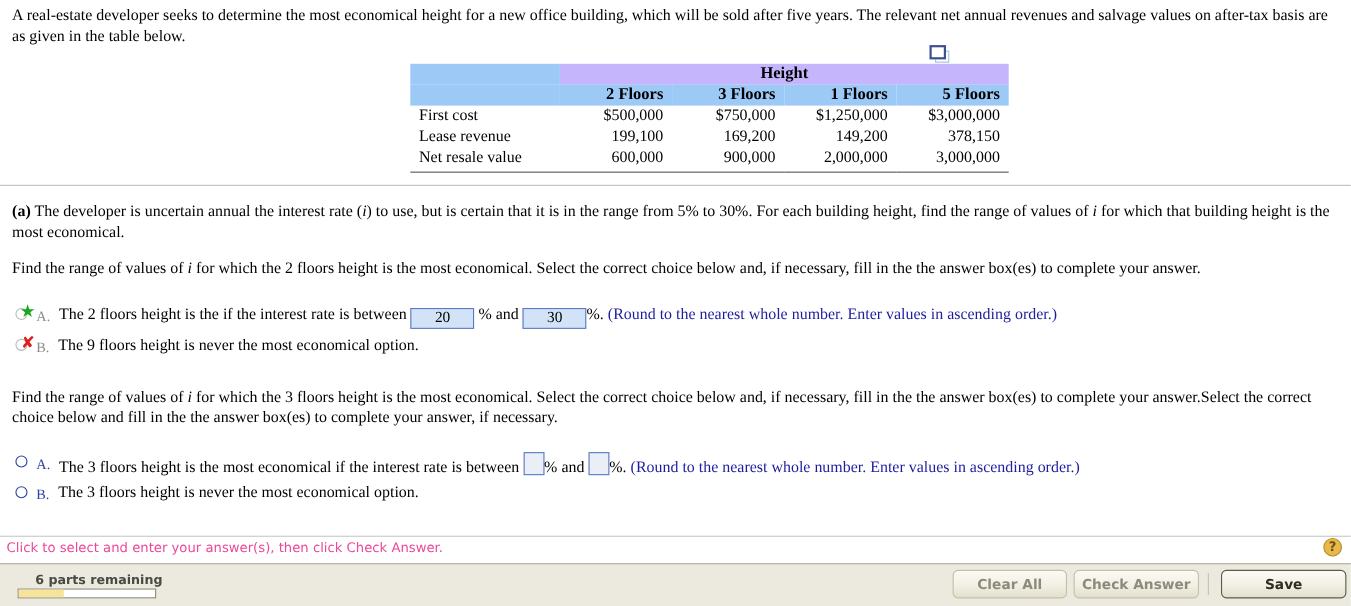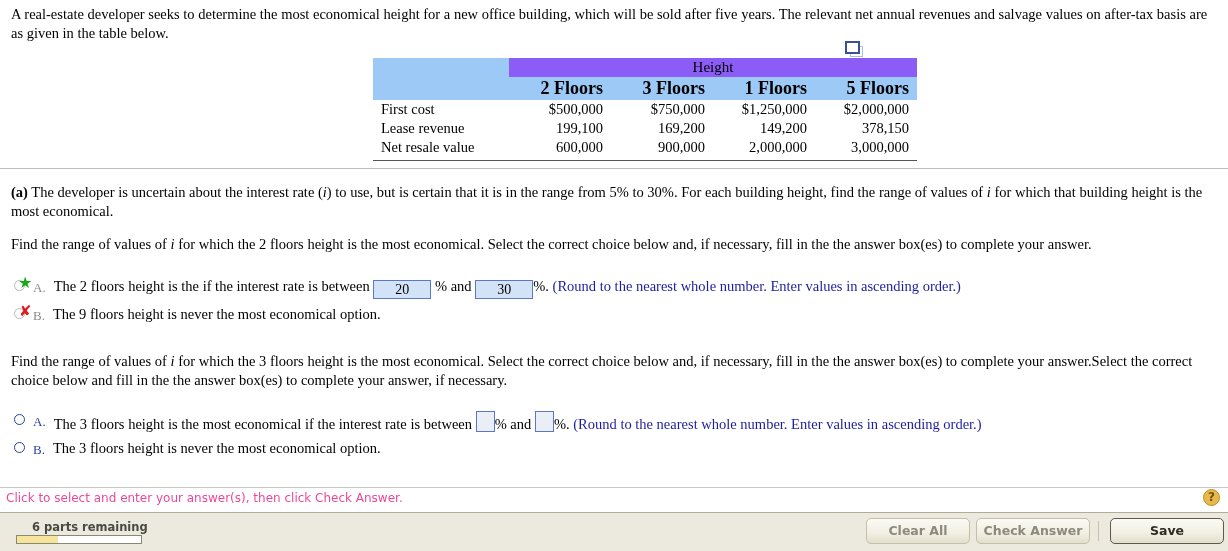--- a/index.html
+++ b/index.html
@@ -63,35 +63,35 @@
     border-collapse: collapse;
     font-family: "Liberation Serif", "DejaVu Serif", serif;
     font-size: 14.5px;
   }
   table.height-table th,
   table.height-table td {
     padding: 1px 8px 1px 8px;
     white-space: nowrap;
   }
   th.hdr-title {
-    background: #8b5cf6;
+    background: #c4b5fd;
     text-align: center;
-    font-weight: normal;
+    font-weight: bold;
     font-size: 15px;
     padding-top: 3px;
     padding-bottom: 2px;
   }
   th.hdr-blank {
     background: #9cc9f5;
   }
   th.hdr-col {
     background: #9cc9f5;
     text-align: right;
     font-weight: bold;
-    font-size: 18px;
+    font-size: 15px;
     padding-bottom: 4px;
     padding-top: 2px;
   }
   td.row-label {
     text-align: left;
     padding-top: 3px;
     padding-bottom: 3px;
     min-width: 120px;
   }
   td.num {
@@ -357,21 +357,21 @@
         <th class="hdr-col">1 Floors</th>
         <th class="hdr-col">5 Floors</th>
       </tr>
     </thead>
     <tbody>
       <tr>
         <td class="row-label">First cost</td>
         <td class="num">$500,000</td>
         <td class="num">$750,000</td>
         <td class="num">$1,250,000</td>
-        <td class="num">$2,000,000</td>
+        <td class="num">$3,000,000</td>
       </tr>
       <tr>
         <td class="row-label">Lease revenue</td>
         <td class="num">199,100</td>
         <td class="num">169,200</td>
         <td class="num">149,200</td>
         <td class="num">378,150</td>
       </tr>
       <tr class="last-row">
         <td class="row-label">Net resale value</td>
@@ -379,21 +379,21 @@
         <td class="num">900,000</td>
         <td class="num">2,000,000</td>
         <td class="num">3,000,000</td>
       </tr>
     </tbody>
   </table>
 </div>
 
 <div class="divider d1"></div>
 
-<div class="q-para q-a"><span class="bold">(a)</span><span> The developer is uncertain about the interest rate (</span><span class="italic">i</span><span>) to use, but is certain that it is in the range from 5% to 30%. For each building height, find the range of values of </span><span class="italic">i</span><span> for which that building height is the most economical.</span></div>
+<div class="q-para q-a"><span class="bold">(a)</span><span> The developer is uncertain annual the interest rate (</span><span class="italic">i</span><span>) to use, but is certain that it is in the range from 5% to 30%. For each building height, find the range of values of </span><span class="italic">i</span><span> for which that building height is the most economical.</span></div>
 
 <div class="q-para q-find1"><span>Find the range of values of </span><span class="italic">i</span><span> for which the 2 floors height is the most economical. Select the correct choice below and, if necessary, fill in the the answer box(es) to complete your answer.</span></div>
 
 <div class="choice c1a">
   <span class="radio-slot">
     <span class="radio graded"></span>
     <span class="mark star">★</span>
   </span>
   <span class="choice-letter">A.</span>
   <span class="choice-text"><span>The 2 floors height is the if the interest rate is between</span>

